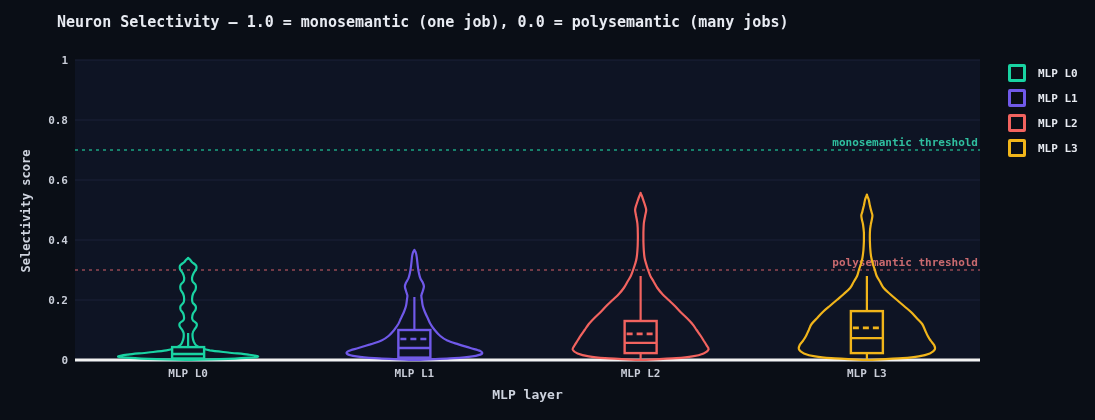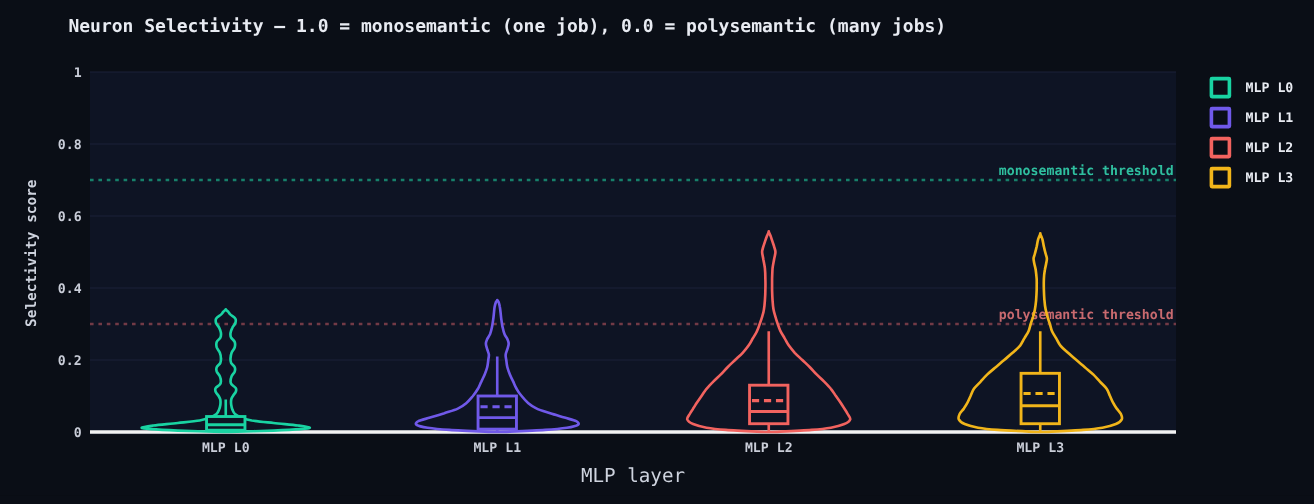--- a/index.html
+++ b/index.html
@@ -12,21 +12,21 @@
     position:absolute;left:57px;top:13px;
     font-size:15px;font-weight:bold;color:#e8ebf2;letter-spacing:0px;white-space:nowrap;
   }
   .ylabel{
     position:absolute;left:-47px;top:204px;width:146px;text-align:center;
     transform:rotate(-90deg);
     font-size:12px;font-weight:bold;color:#ced3de;white-space:nowrap;
   }
   .xlabel{
     position:absolute;left:75px;top:387px;width:905px;text-align:center;
-    font-size:16px;font-weight:normal;color:#ced3de;
+    font-size:13px;font-weight:bold;color:#ced3de;
   }
   svg{position:absolute;left:0;top:0;}
   svg text{font-family:"DejaVu Sans Mono", monospace;font-weight:bold;}
   .legend{position:absolute;left:1008px;top:64px;}
   .legend-item{display:flex;align-items:center;margin-bottom:7px;cursor:pointer;}
   .legend-swatch{width:12px;height:12px;border:3px solid #fff;border-radius:2px;background:transparent;flex:0 0 auto;}
   .legend-label{margin-left:12px;font-size:11px;font-weight:bold;color:#e8ebf2;white-space:nowrap;}
 </style>
 </head>
 <body>

